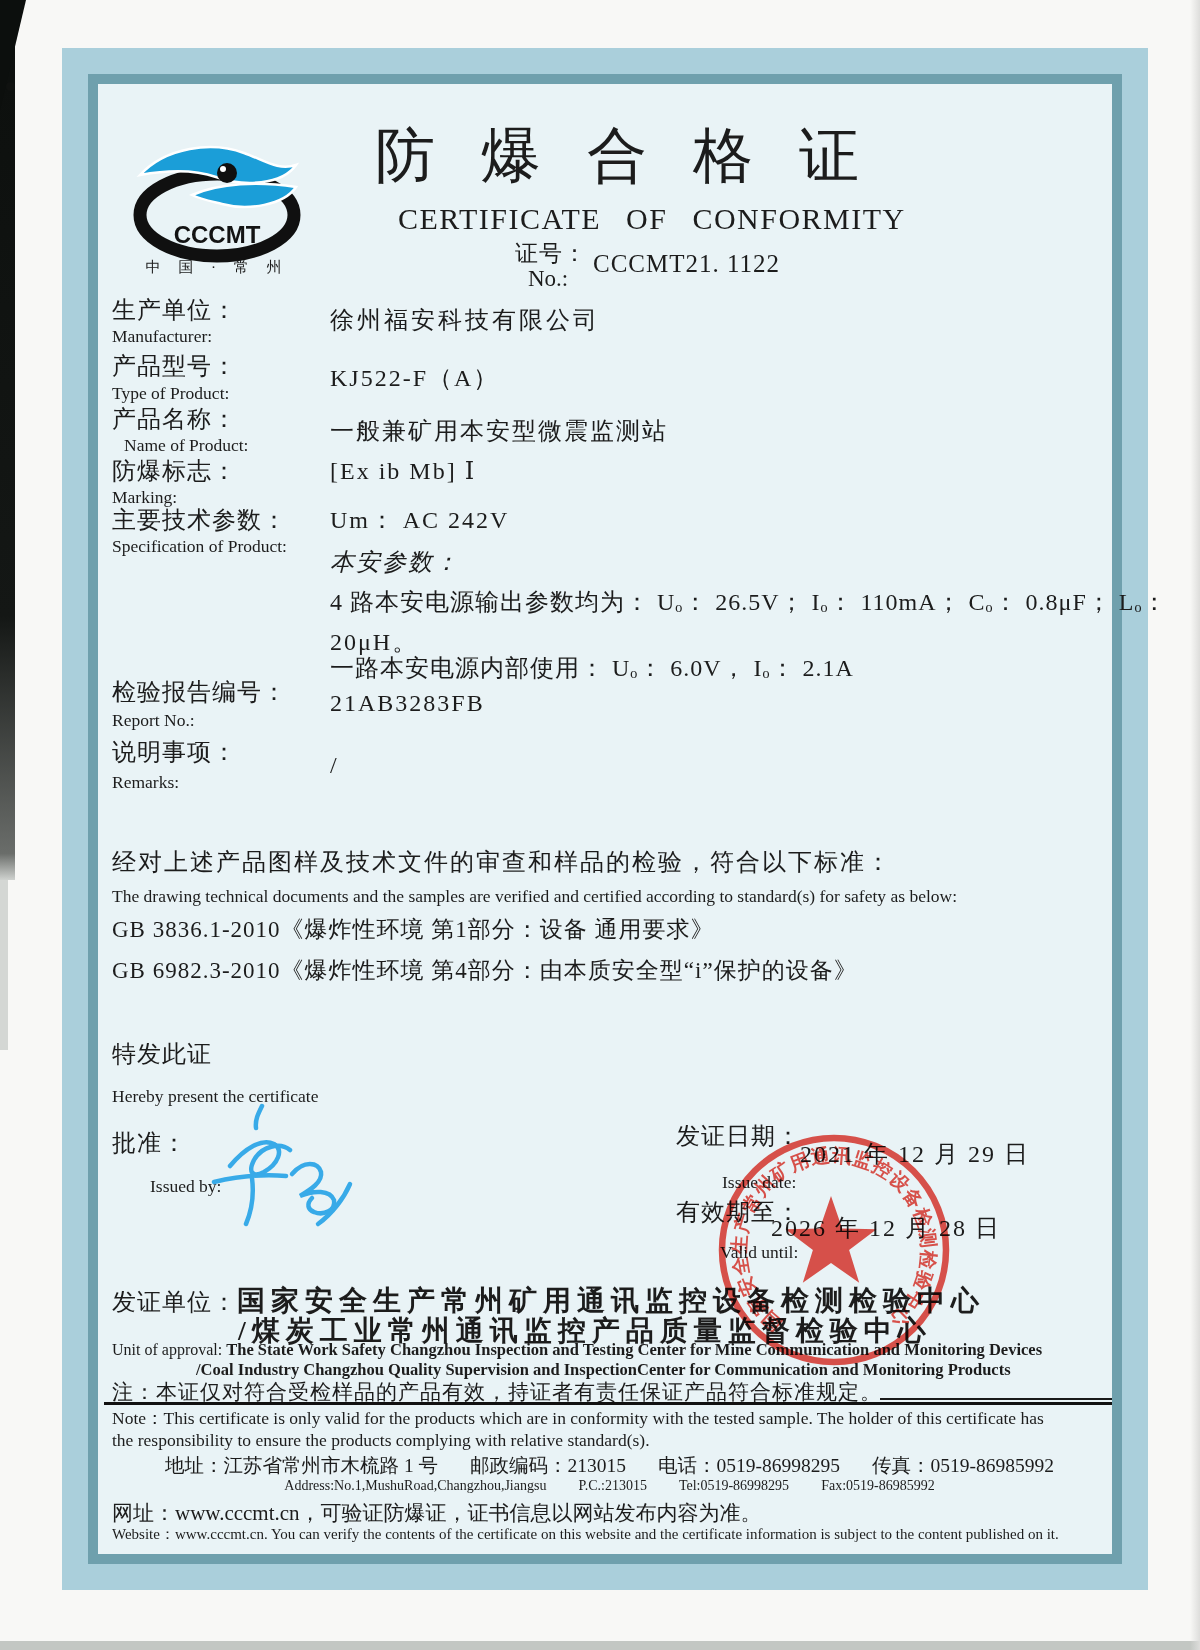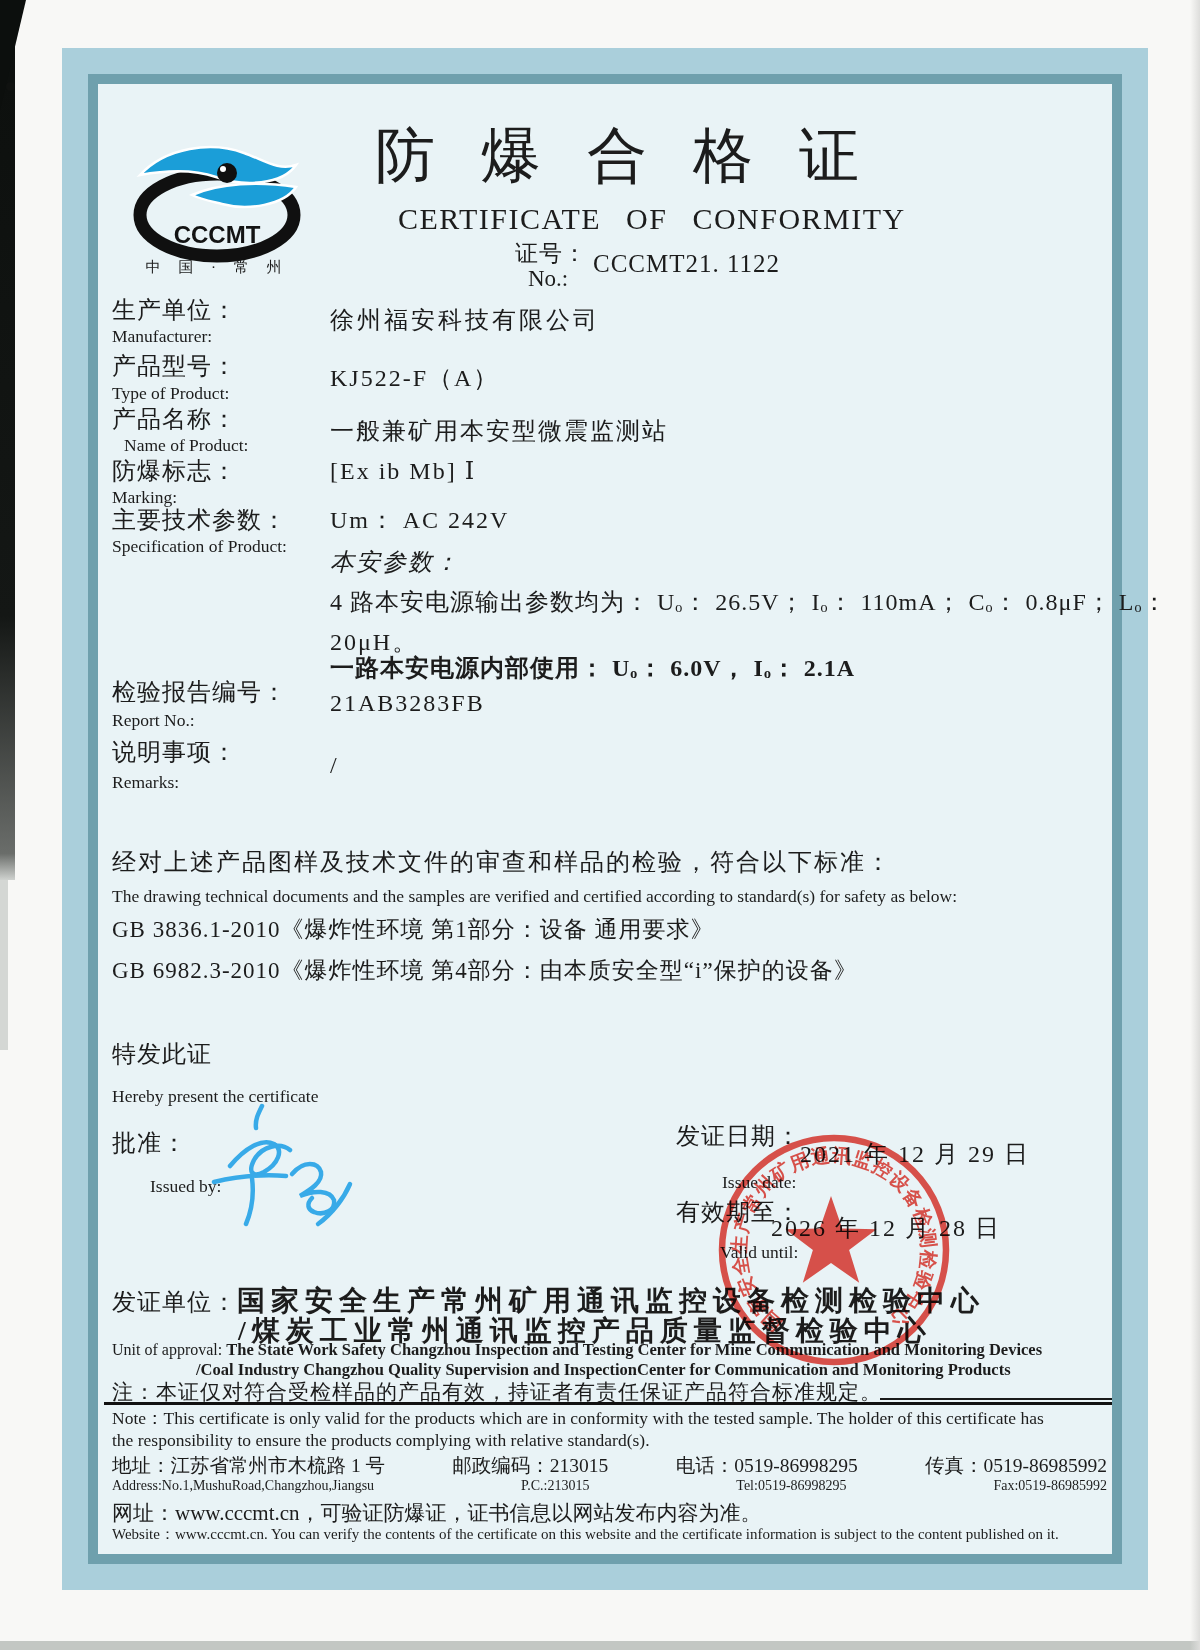--- a/index.html
+++ b/index.html
@@ -19,21 +19,21 @@
   .zh-label{font-size:24px;letter-spacing:1px;}
   .en-label{font-size:17.5px;}
   .value{font-size:24px;letter-spacing:2px;}
   .title{font-size:60px;letter-spacing:46px;font-weight:400;white-space:nowrap;}
   .subtitle{font-size:30px;letter-spacing:1.5px;word-spacing:16px;white-space:nowrap;}
   .gb{font-size:23px;letter-spacing:1px;white-space:nowrap;}
   .bold-zh{font-weight:700;font-size:28px;letter-spacing:6px;white-space:nowrap;}
   .bold-en{font-weight:700;font-size:16.5px;white-space:nowrap;}
   .note-zh{font-size:21px;letter-spacing:1px;white-space:nowrap;}
   .note-en{font-size:17.5px;white-space:nowrap;}
-  .addr-row{display:flex;justify-content:space-between;width:995px;gap:32px;}
+  .addr-row{display:flex;justify-content:center;width:995px;gap:32px;}
   .addr-zh{font-size:19.5px;white-space:nowrap;}
   .addr-en{font-size:14px;white-space:nowrap;}
   .web-zh{font-size:21px;white-space:nowrap;}
   .web-en{font-size:15px;white-space:nowrap;}
   .hair{background:#1a1a1a;height:1.5px;}
   .thick{background:#111;height:2.5px;}
   .logo-region{font-size:15px;letter-spacing:7px;text-align:center;white-space:nowrap;}
   .stamp{opacity:.85;mix-blend-mode:multiply;}
   .sig{opacity:.95;}
 </style>
@@ -84,21 +84,21 @@
   <div class="abs zh-label" style="left:112px;top:455px;">防爆标志：</div>
   <div class="abs en-label" style="left:112px;top:487px;">Marking:</div>
   <div class="abs value" style="left:330px;top:457px;">[Ex ib Mb] Ⅰ</div>
 
   <div class="abs zh-label" style="left:112px;top:504px;">主要技术参数：</div>
   <div class="abs en-label" style="left:112px;top:536px;">Specification of Product:</div>
   <div class="abs value" style="left:330px;top:504px;">Um： AC 242V</div>
   <div class="abs value" style="left:330px;top:546px;font-style:italic;">本安参数：</div>
   <div class="abs value" style="left:330px;top:586px;letter-spacing:1px;">4 路本安电源输出参数均为： Uₒ： 26.5V； Iₒ： 110mA； Cₒ： 0.8μF； Lₒ：</div>
   <div class="abs value" style="left:330px;top:626px;">20μH。</div>
-  <div class="abs value" style="left:330px;top:652px;letter-spacing:1px;font-weight:bold;">一路本安电源内部使用： Uₒ： 6.0V， Iₒ： 2.1A</div>
+  <div class="abs value" style="left:330px;top:652px;letter-spacing:1px;">一路本安电源内部使用： Uₒ： 6.0V， Iₒ： 2.1A</div>
 
   <div class="abs zh-label" style="left:112px;top:676px;">检验报告编号：</div>
   <div class="abs en-label" style="left:112px;top:710px;">Report No.:</div>
   <div class="abs value" style="left:330px;top:690px;">21AB3283FB</div>
 
   <div class="abs zh-label" style="left:112px;top:736px;">说明事项：</div>
   <div class="abs en-label" style="left:112px;top:772px;">Remarks:</div>
   <div class="abs value" style="left:330px;top:752px;">/</div>
 
   <div class="abs zh-label" style="left:112px;top:846px;letter-spacing:2px;">经对上述产品图样及技术文件的审查和样品的检验，符合以下标准：</div>

